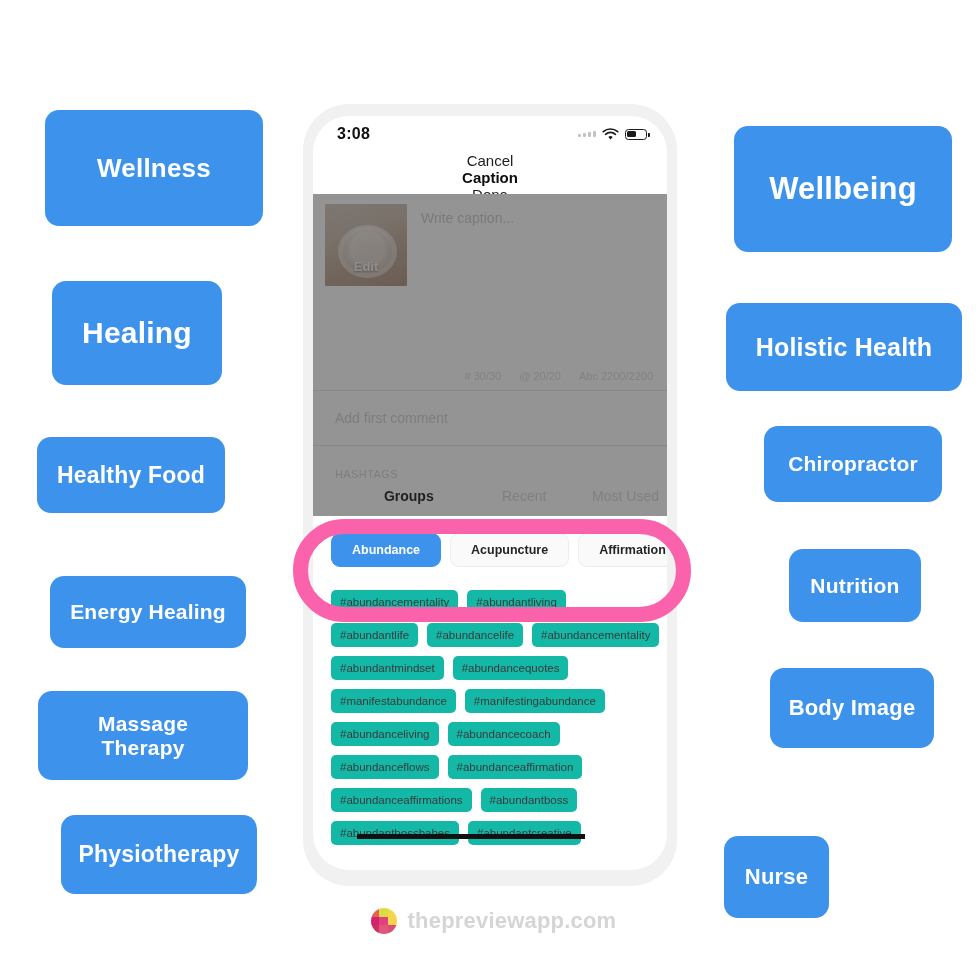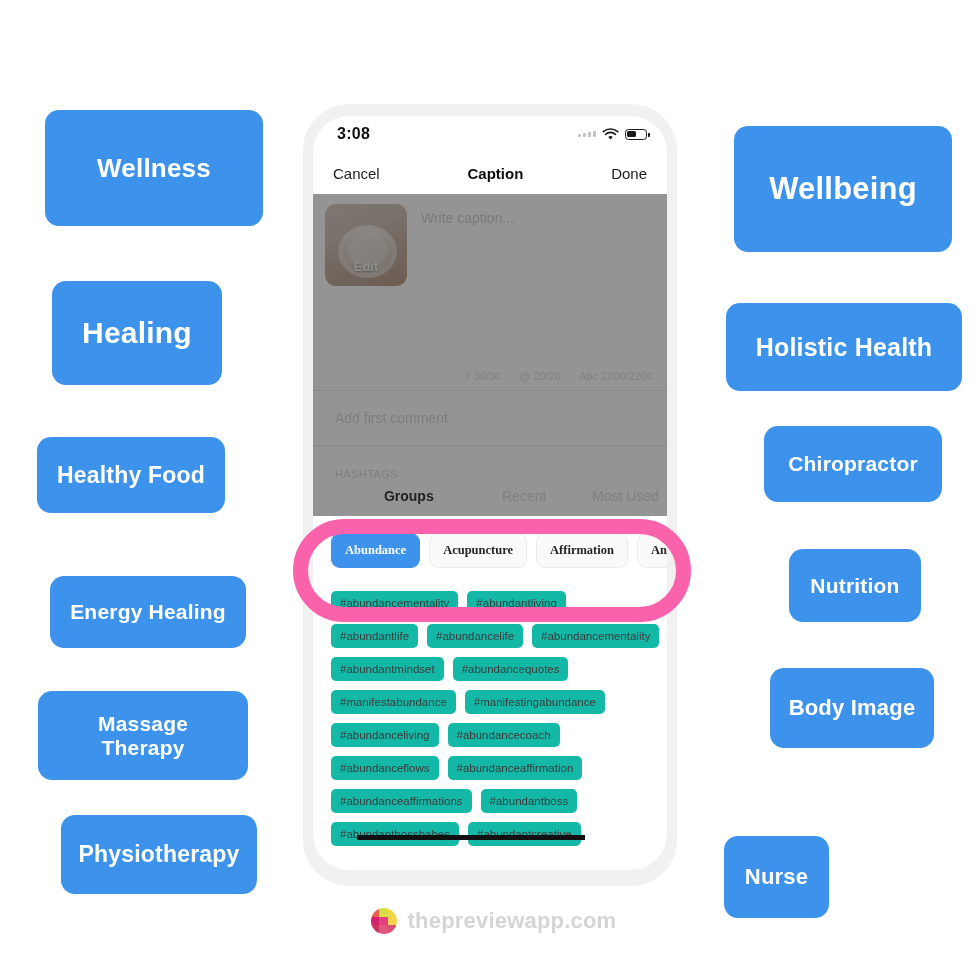--- a/index.html
+++ b/index.html
@@ -67,35 +67,35 @@
   }
   .batt::after{
     content:"";position:absolute;right:-3.5px;top:3px;
     width:2px;height:4px;background:#1b1b1b;border-radius:0 1px 1px 0;
   }
   .batt span{display:block;height:100%;width:52%;background:#1b1b1b;border-radius:1.5px;}
 
   
   #nav-bar{
     height:42px;display:flex;align-items:center;justify-content:space-between;
-    padding:0 20px;box-sizing:border-box;
+    padding:0 20px;box-sizing:border-box;flex-direction:column;
   }
   #nav-cancel,#nav-done{font-size:15px;color:#1c1c1c;}
   #nav-title{font-size:15px;font-weight:bold;color:#0d0d0d;}
 
   
   #dim-region{position:relative;background:#ffffff;}
   #dim-region::after{
     content:"";position:absolute;inset:0;background:rgba(50,50,50,.52);pointer-events:none;z-index:5;
   }
   #caption-block{
     height:176px;display:flex;padding:10px 12px 0 12px;box-sizing:border-box;
   }
   #thumb{
-    width:82px;height:82px;border-radius:11px;flex:none;position:relative;overflow:hidden;
+    width:82px;height:82px;border-radius:1px;flex:none;position:relative;overflow:hidden;
     background:
       radial-gradient(circle at 52% 55%, rgba(255,255,255,.55) 0 26%, rgba(255,255,255,0) 42%),
       linear-gradient(160deg,#cfc3b8 0%,#c6b6a7 35%,#b9a08d 62%,#a98b74 100%);
   }
   #thumb::before{
     content:"";position:absolute;left:16%;top:26%;width:60%;height:52%;
     border-radius:50%;border:5px solid rgba(255,255,255,.45);
     box-shadow:inset 0 0 14px rgba(255,255,255,.5);
   }
   #thumb-edit{
@@ -126,24 +126,23 @@
 
   
   #group-row{
     display:flex;gap:9px;padding:17px 0 17px 18px;
     background:#ffffff;overflow:hidden;position:relative;z-index:1;
   }
   .gchip{
     flex:none;
     border:1px solid #ececec;background:#fafafa;
     border-radius:9px;
-    padding:9px 13px;
+    padding:9px 20px;
     font-size:12.5px;font-weight:bold;color:#252525;
     white-space:nowrap;
-    font-family:Liberation Serif, serif;
   }
   .gchip.selected{background:#3d93ec;border-color:#3d93ec;color:#ffffff;}
 
   
   #tag-list{padding:6px 18px 0 18px;}
   .tag-row{display:flex;gap:9px;margin-bottom:9px;}
   .tag{
     background:#14b8a6;border-radius:5px;
     padding:6px 9px;font-size:11.5px;color:#3a3a3a;white-space:nowrap;
   }

